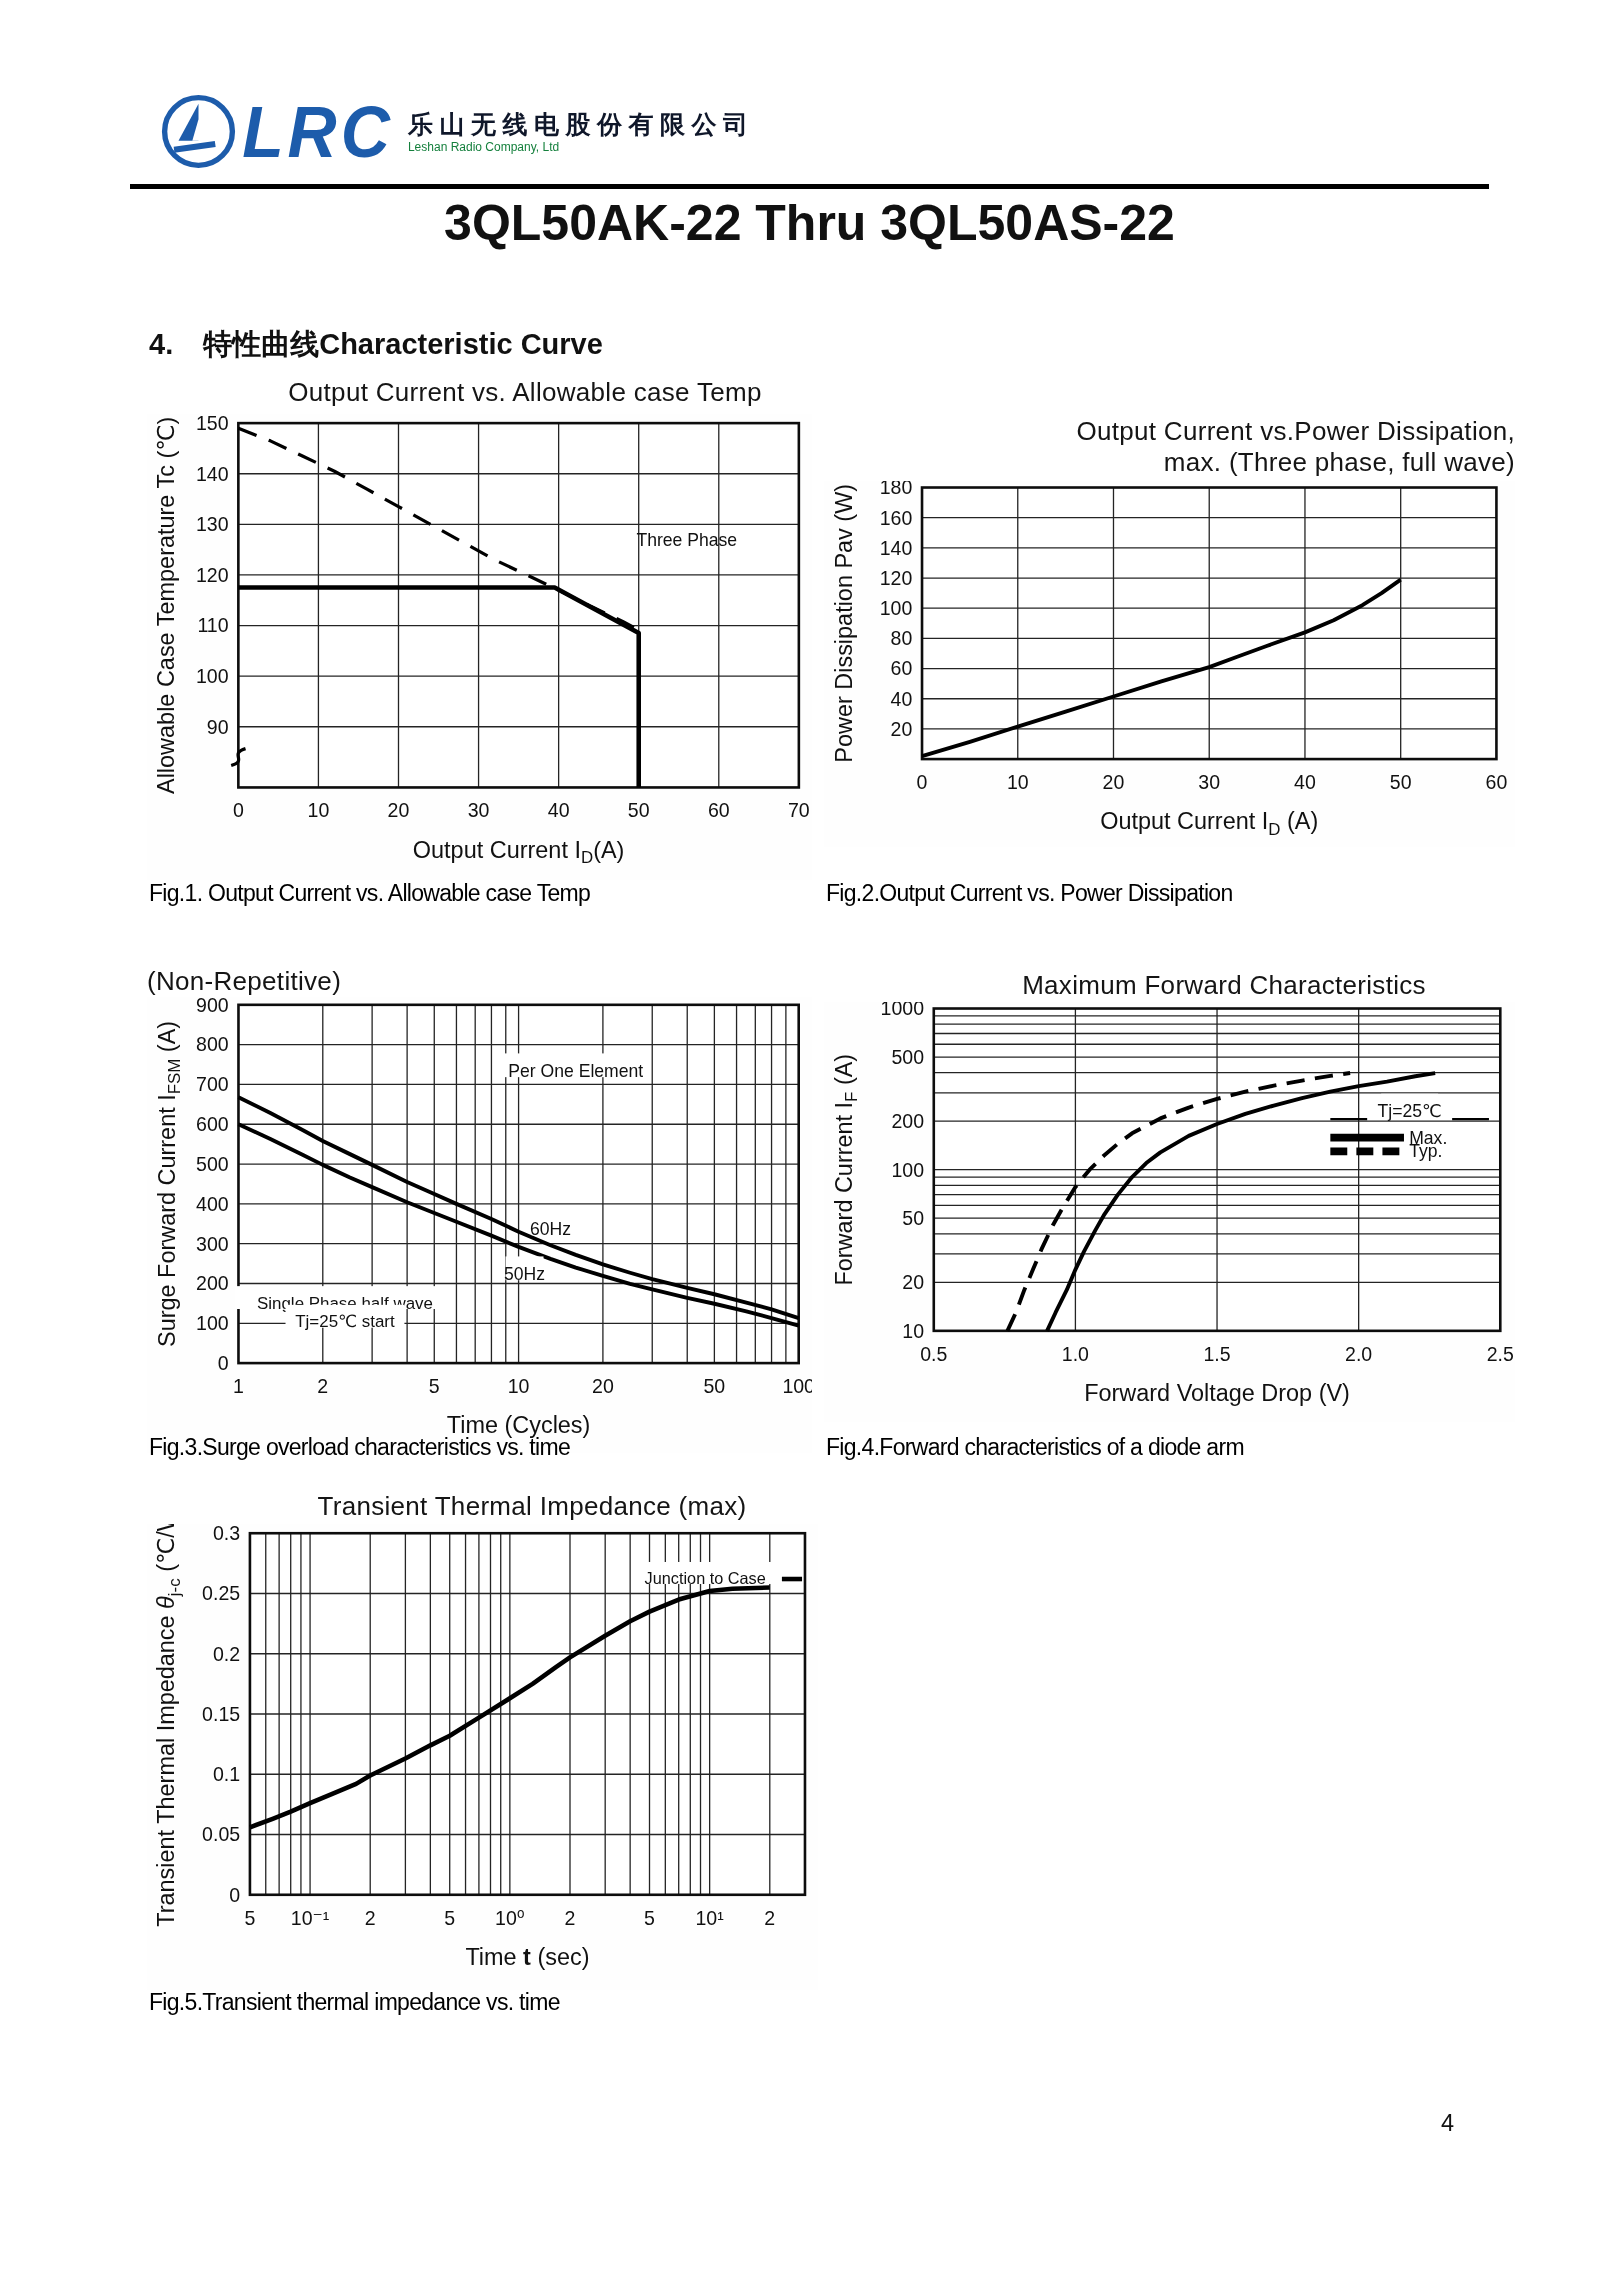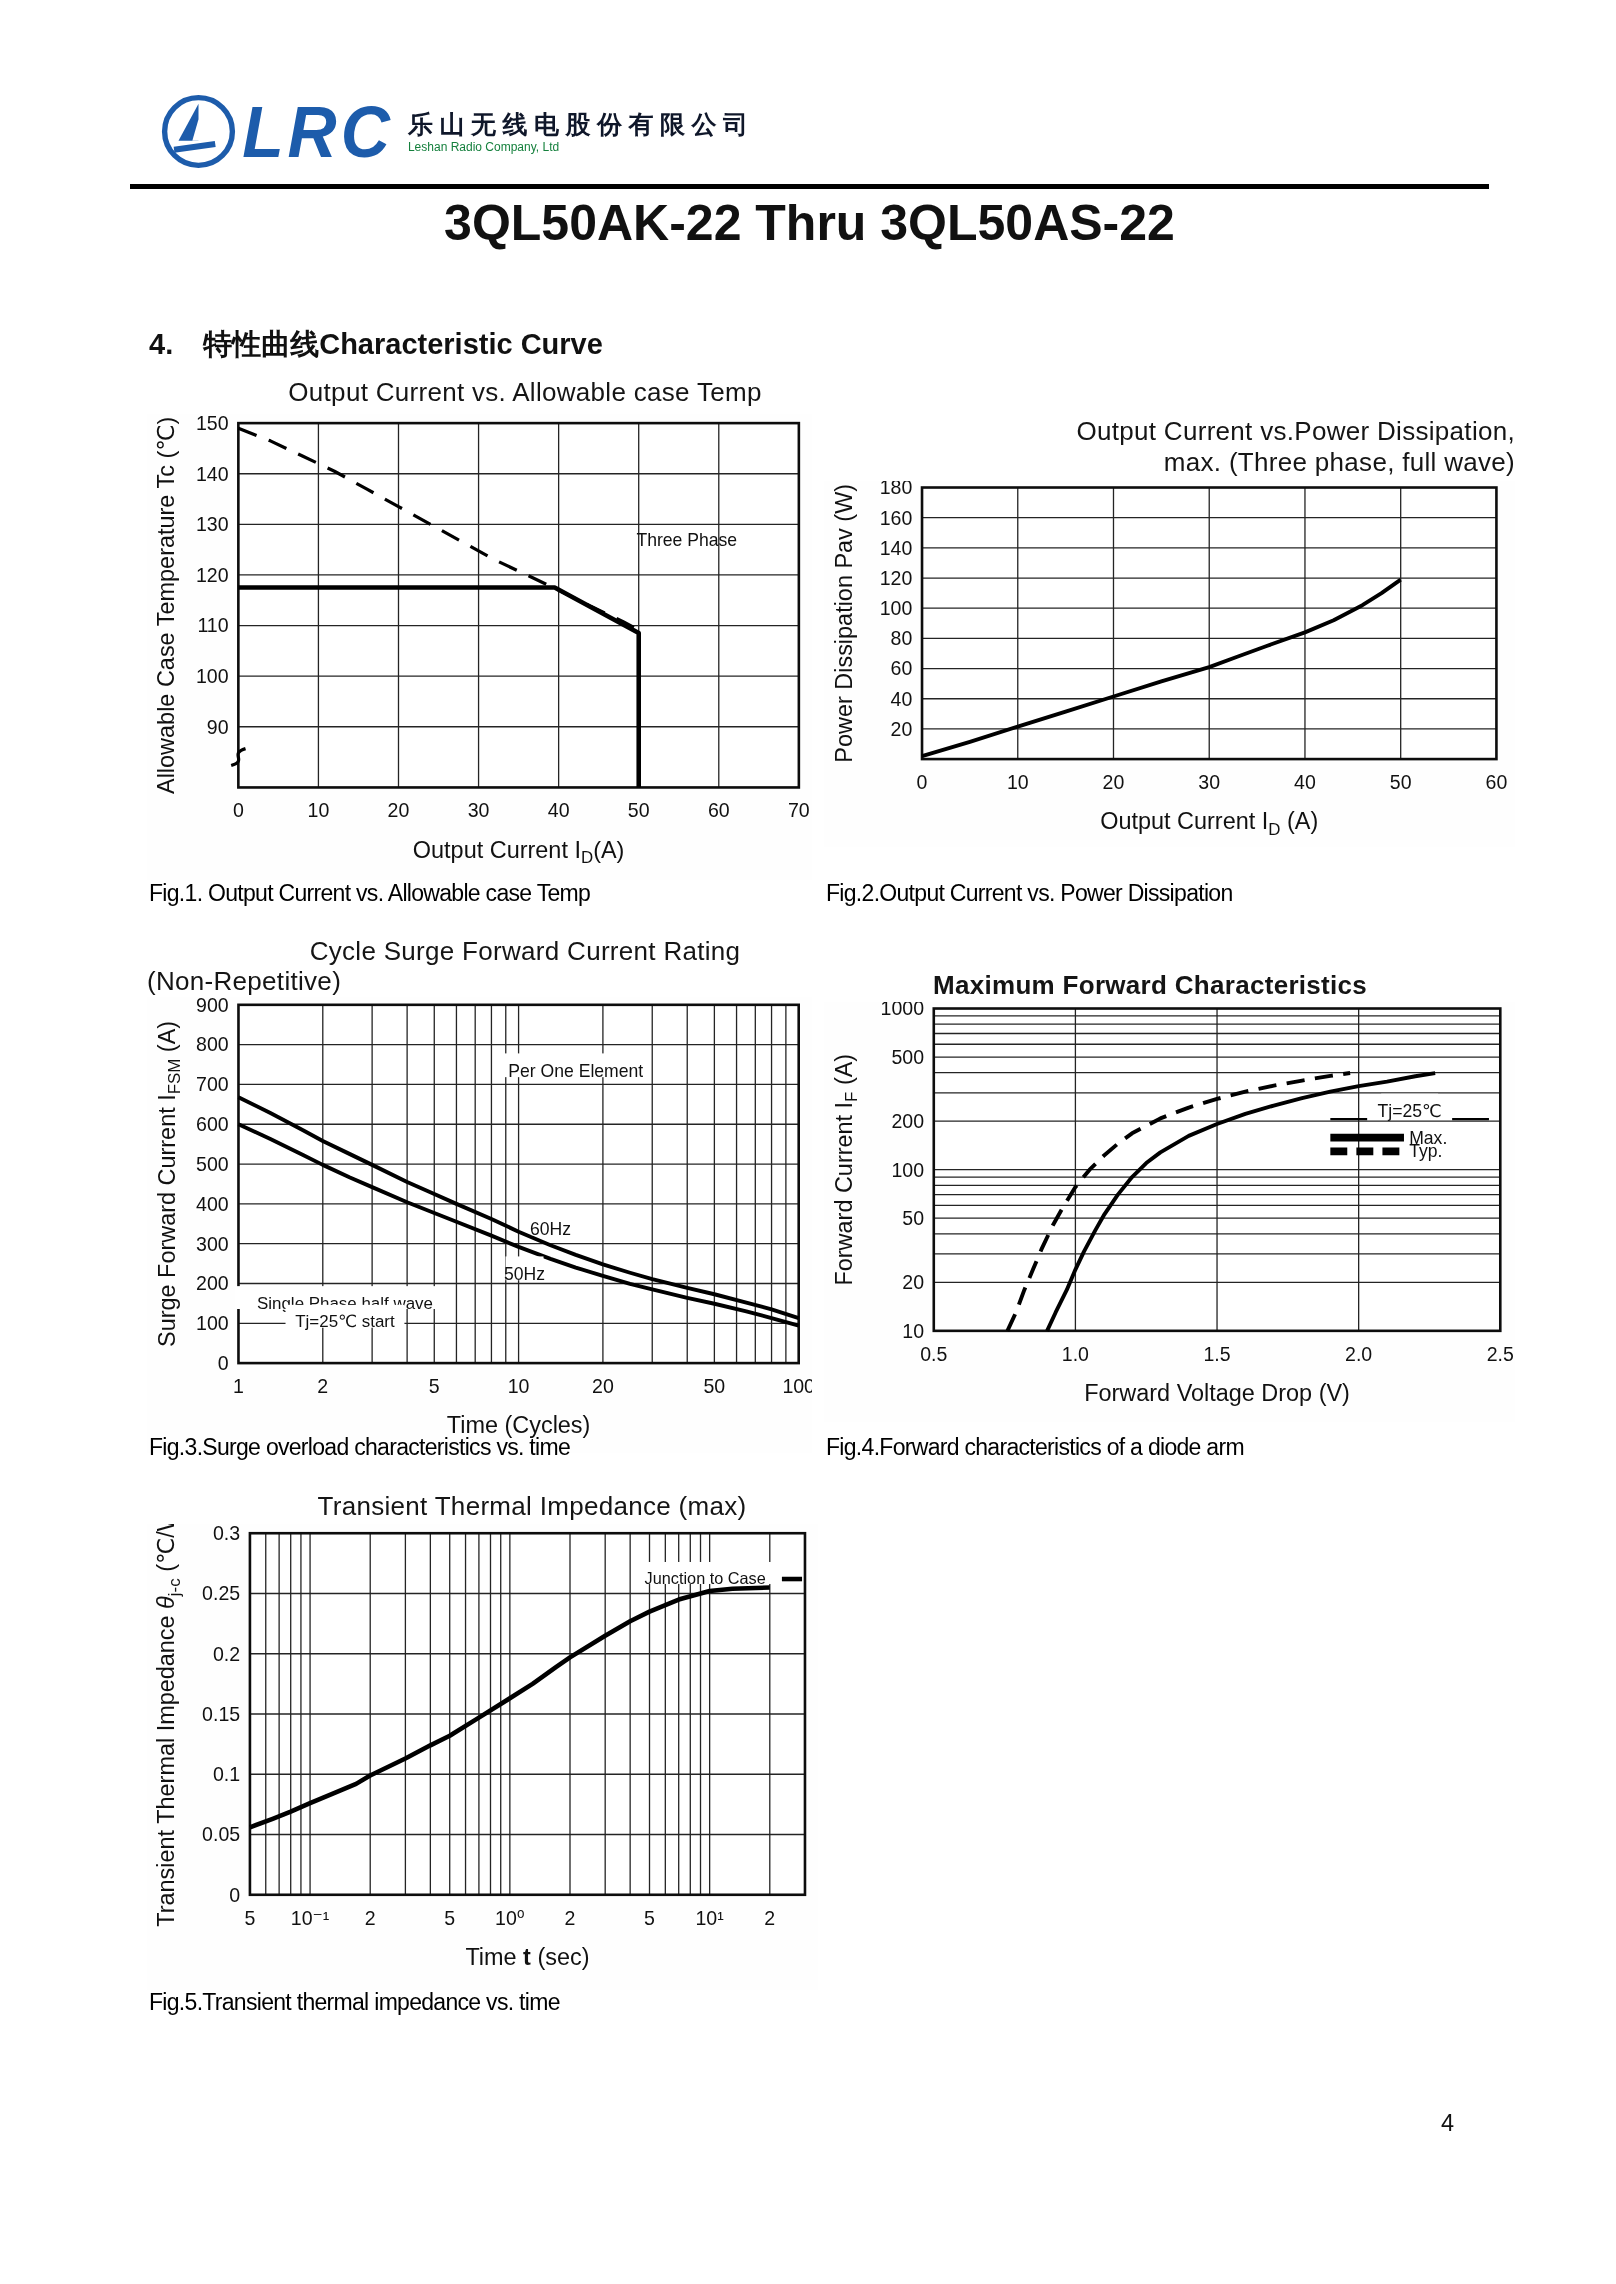--- a/index.html
+++ b/index.html
@@ -127,21 +127,20 @@
       <text x="135" y="205.83333333333334" text-anchor="end" font-size="30" fill="#111">100</text>
       <text x="135" y="252.16666666666666" text-anchor="end" font-size="30" fill="#111">80</text>
       <text x="135" y="298.5" text-anchor="end" font-size="30" fill="#111">60</text>
       <text x="135" y="344.8333333333333" text-anchor="end" font-size="30" fill="#111">40</text>
       <text x="135" y="391.1666666666667" text-anchor="end" font-size="30" fill="#111">20</text>
       <text x="591" y="535" font-size="36" text-anchor="middle" fill="#111"><tspan dy="0" font-size="36">Output Current I</tspan><tspan dy="7.92" font-size="25.919999999999998">D</tspan><tspan dy="-7.92" font-size="36"> (A)</tspan></text>
       <text x="42" y="218.5" font-size="36" text-anchor="middle" fill="#111" transform="rotate(-90 42 218.5)"><tspan dy="0" font-size="36">Power Dissipation Pav (W)</tspan></text>
     </svg>
   <div class="caption" style="left:826px;top:880px;">Fig.2.Output Current vs. Power Dissipation</div>
 
-  <div class="fig-title" style="left:147px;top:936px;width:665px;padding-left:91px;box-sizing:border-box;text-align:center;">Cycle Surge Forward Current Rating</div>
   <div class="fig-title" style="left:147px;top:966px;width:665px;padding-right:11.7px;box-sizing:border-box;text-align:left;">(Non-Repetitive)</div>
   <svg class="chart-svg" style="left:147px;top:997px;" width="665" height="456" viewBox="0 0 1020 700">
       <rect x="140" y="12" width="860" height="550" fill="#ffffff"></rect>
       <line x1="269.4428981355119" y1="12" x2="269.4428981355119" y2="562" stroke="#242424" stroke-width="2"></line>
       <line x1="345.16213952945486" y1="12" x2="345.16213952945486" y2="562" stroke="#242424" stroke-width="2"></line>
       <line x1="398.8857962710238" y1="12" x2="398.8857962710238" y2="562" stroke="#242424" stroke-width="2"></line>
       <line x1="440.5571018644881" y1="12" x2="440.5571018644881" y2="562" stroke="#242424" stroke-width="2"></line>
       <line x1="474.60503766496674" y1="12" x2="474.60503766496674" y2="562" stroke="#242424" stroke-width="2"></line>
       <line x1="503.39215720613043" y1="12" x2="503.39215720613043" y2="562" stroke="#242424" stroke-width="2"></line>
       <line x1="528.3286944065358" y1="12" x2="528.3286944065358" y2="562" stroke="#242424" stroke-width="2"></line>
@@ -191,21 +190,21 @@
       <text x="125" y="328.05555555555554" text-anchor="end" font-size="30" fill="#111">400</text>
       <text x="125" y="389.16666666666663" text-anchor="end" font-size="30" fill="#111">300</text>
       <text x="125" y="450.27777777777777" text-anchor="end" font-size="30" fill="#111">200</text>
       <text x="125" y="511.3888888888889" text-anchor="end" font-size="30" fill="#111">100</text>
       <text x="125" y="572.5" text-anchor="end" font-size="30" fill="#111">0</text>
       <text x="570" y="670" font-size="36" text-anchor="middle" fill="#111"><tspan dy="0" font-size="36">Time (Cycles)</tspan></text>
       <text x="42" y="287" font-size="36" text-anchor="middle" fill="#111" transform="rotate(-90 42 287)"><tspan dy="0" font-size="36">Surge Forward Current I</tspan><tspan dy="7.92" font-size="25.919999999999998">FSM</tspan><tspan dy="-7.92" font-size="36"> (A)</tspan></text>
     </svg>
   <div class="caption" style="left:149px;top:1434px;">Fig.3.Surge overload characteristics vs. time</div>
 
-  <div class="fig-title" style="left:824px;top:970px;width:691px;padding-left:109px;box-sizing:border-box;font-weight:bold;">Maximum Forward Characteristics</div>
+  <div class="fig-title" style="left:824px;top:970px;width:691px;padding-left:109px;box-sizing:border-box;text-align:center;">Maximum Forward Characteristics</div>
   <svg class="chart-svg" style="left:824px;top:1002px;" width="691" height="420" viewBox="0 0 1060 645">
       <rect x="168" y="10" width="870" height="495" fill="#ffffff"></rect>
       <line x1="385.5" y1="10" x2="385.5" y2="505" stroke="#242424" stroke-width="2"></line>
       <line x1="603" y1="10" x2="603" y2="505" stroke="#242424" stroke-width="2"></line>
       <line x1="820.5" y1="10" x2="820.5" y2="505" stroke="#242424" stroke-width="2"></line>
       <line x1="168" y1="430.4950760731646" x2="1038" y2="430.4950760731646" stroke="#242424" stroke-width="2"></line>
       <line x1="168" y1="386.9124894568836" x2="1038" y2="386.9124894568836" stroke="#242424" stroke-width="2"></line>
       <line x1="168" y1="355.99015214632925" x2="1038" y2="355.99015214632925" stroke="#242424" stroke-width="2"></line>
       <line x1="168" y1="332.0049239268354" x2="1038" y2="332.0049239268354" stroke="#242424" stroke-width="2"></line>
       <line x1="168" y1="312.4075655300482" x2="1038" y2="312.4075655300482" stroke="#242424" stroke-width="2"></line>

